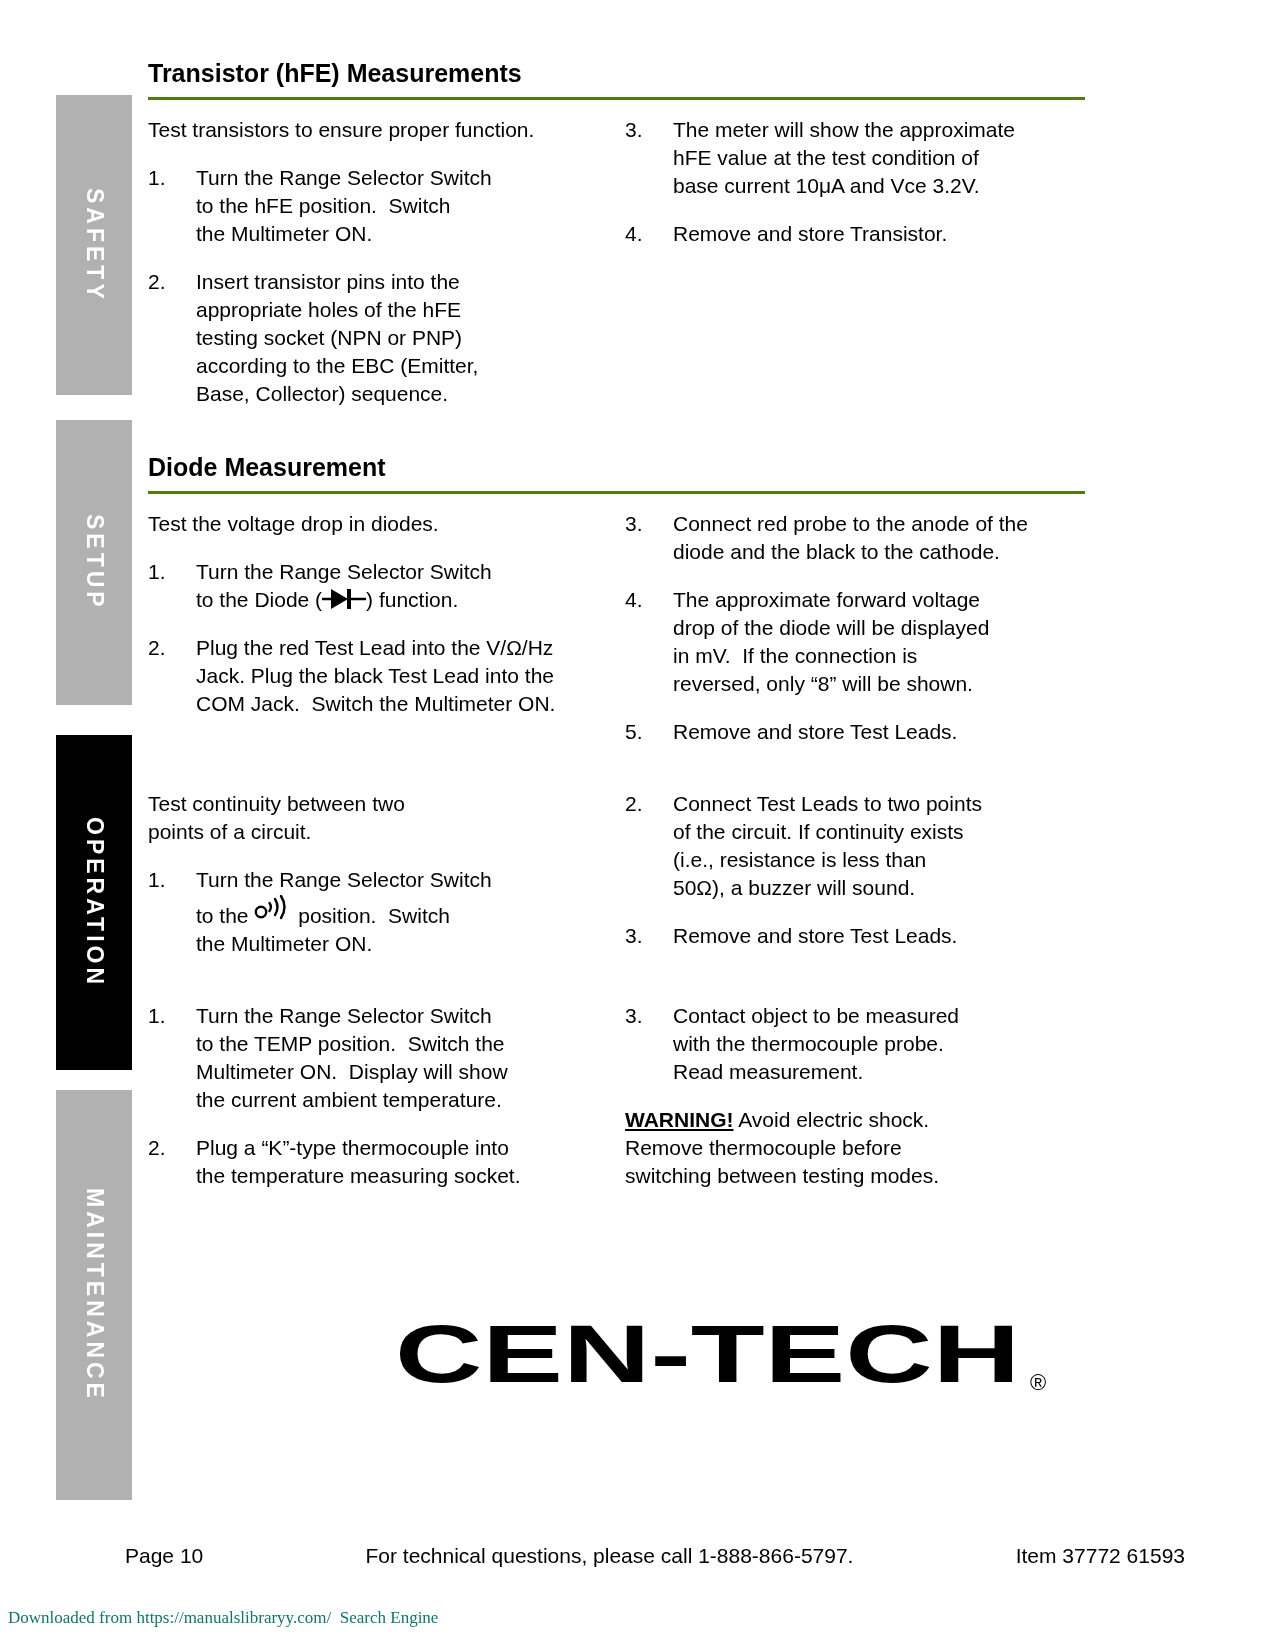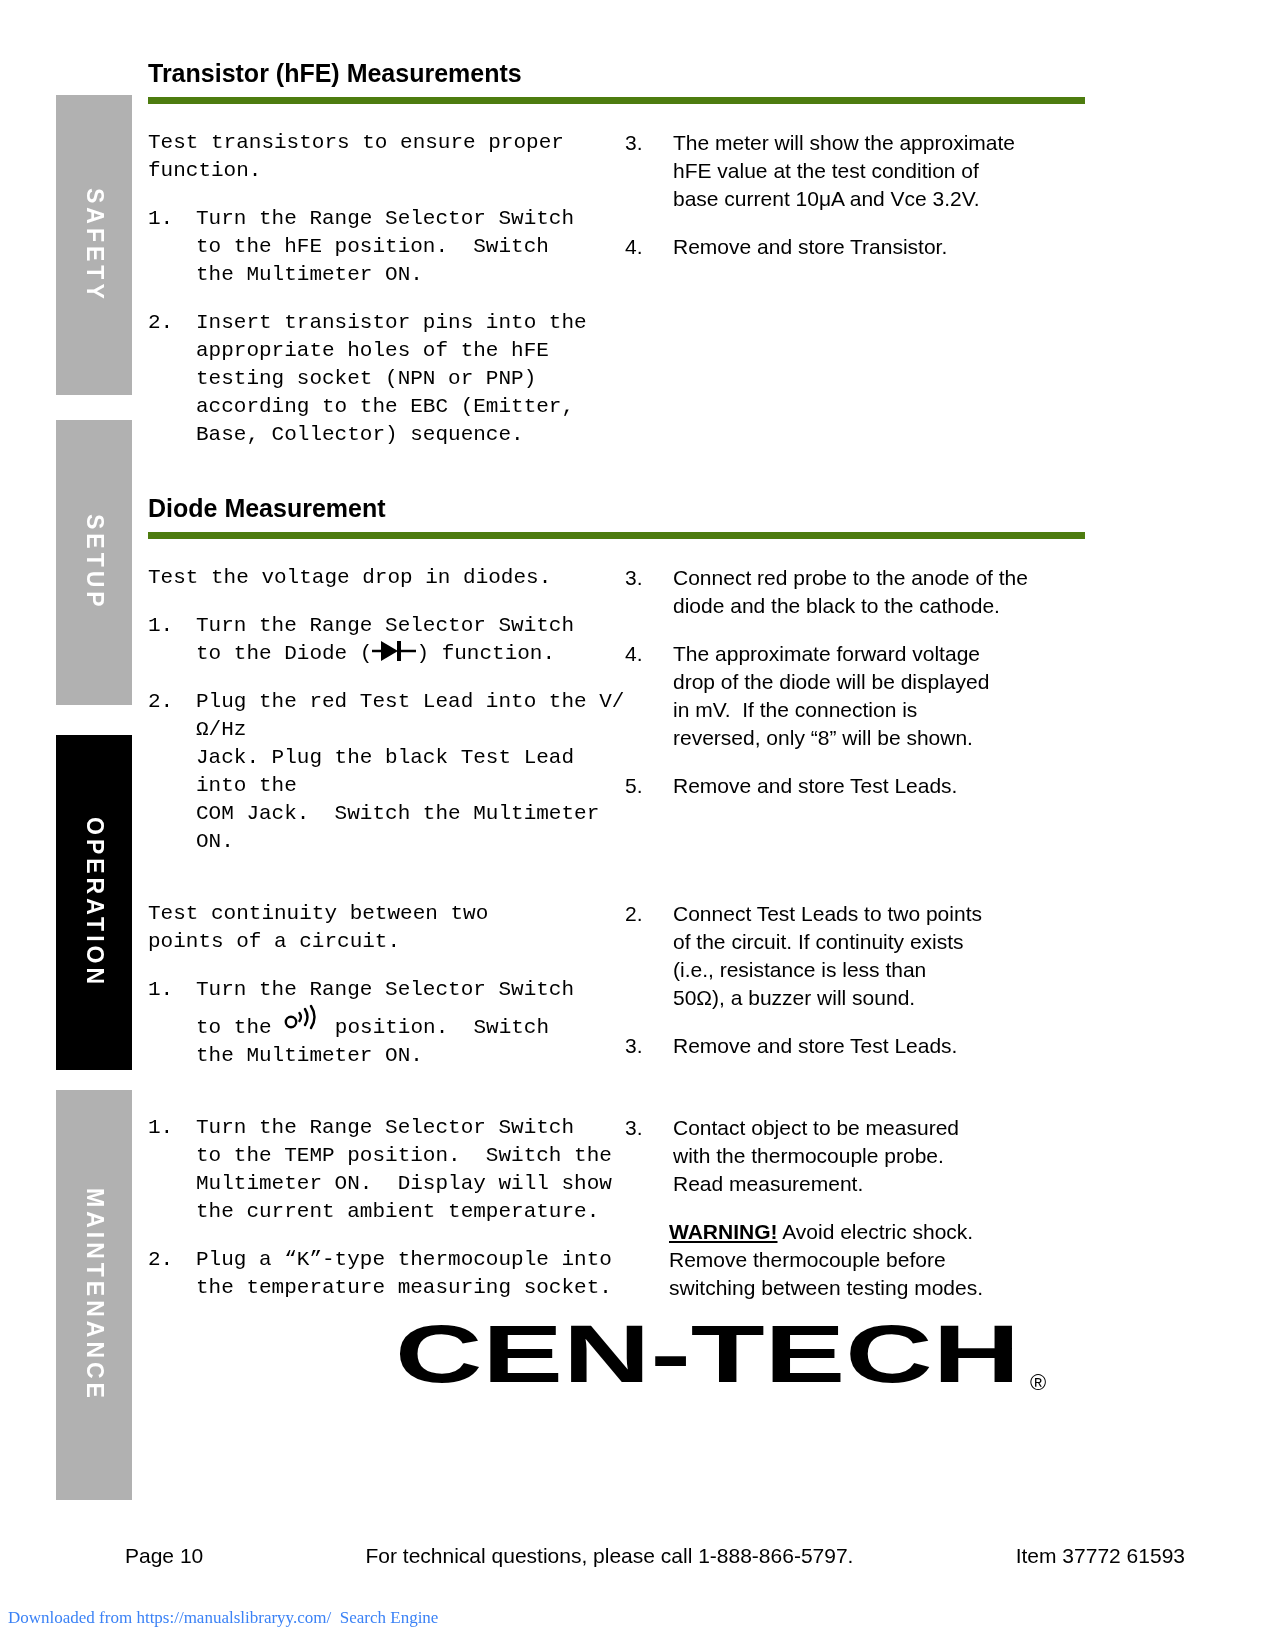--- a/index.html
+++ b/index.html
@@ -24,31 +24,31 @@
   .tab-safety      { top:95px;  height:300px; }
   .tab-setup       { top:420px; height:285px; }
   .tab-operation   { top:735px; height:335px; }
   .tab-maintenance { top:1090px; height:410px; }
 
   
   .content { position:absolute; left:148px; top:58px; width:937px; }
   .section { margin-bottom:24px; }
   .section h2 {
     font-size:25px; line-height:30px; font-weight:bold;
-    padding-bottom:9px; border-bottom:7px solid #4d7c0f; margin-bottom:25px;
+    padding-bottom:9px; border-bottom:3px solid #4d7c0f; margin-bottom:16px;
   }
   .cols { display:flex; }
-  .col-left  { width:477px;font-family:Liberation Mono, monospace; }
+  .col-left  { width:477px; }
   .col-right { width:460px; }
   .para, .li { font-size:21px; line-height:28px; margin-bottom:20px; }
   .para { white-space:pre-wrap; }
   .li { display:flex; }
   .li .num { flex:none; width:48px; }
   .li .txt { white-space:pre-wrap; }
-  .warning { font-size:21px; line-height:28px; white-space:pre-wrap;margin-left:44px; }
+  .warning { font-size:21px; line-height:28px; white-space:pre-wrap; }
   .warning .wlabel { font-weight:bold; text-decoration:underline; }
 
   
   .sym { display:inline-block; }
   .sym-diode { vertical-align:-3px; }
   .sym-continuity { vertical-align:3px; }
 
   
   .logo-wrap { position:absolute; left:148px; top:1318px; width:937px; text-align:right; }
   .logo-text { font-family:"Liberation Sans", sans-serif; font-weight:bold; font-size:82px; fill:#000; }
@@ -58,21 +58,21 @@
   .footer {
     position:absolute; left:125px; top:1542px; width:1060px;
     display:flex; justify-content:space-between; align-items:flex-end;
     font-size:21px; line-height:28px;
   }
   .footer .center { font-weight:normal; }
 
   
   .watermark {
     position:absolute; left:8px; top:1608px;
-    font-family:"Liberation Serif", serif; font-size:17px; color:#3b82f6;
+    font-family:"Liberation Serif", serif; font-size:17px; color:#0f766e;
     white-space:pre;
   }
 </style>
 </head>
 <body>
 
 <div class="page">
 
   <div class="tab tab-safety">
     <span class="vlabel">SAFETY</span>

